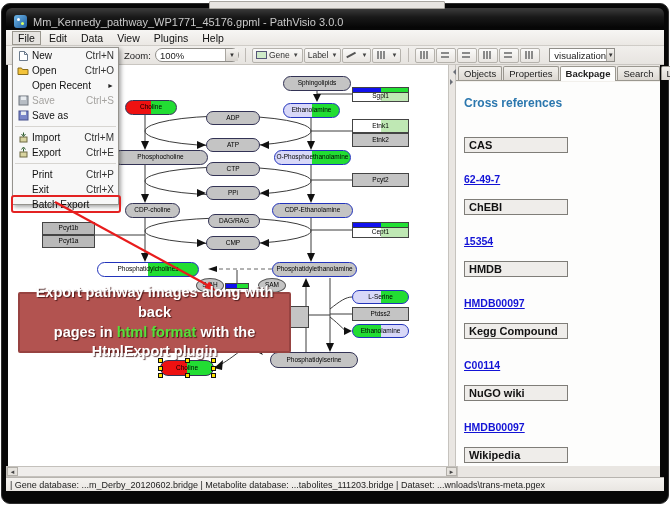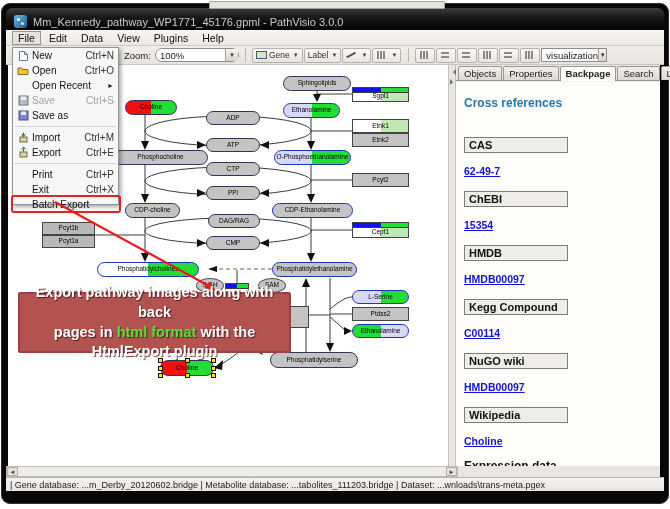--- a/index.html
+++ b/index.html
@@ -29,21 +29,21 @@
   .divider{left:448px;top:65px;width:8px;height:401px;background:#e9e6e2;border-left:1px solid #c6c3be;border-right:1px solid #c6c3be;}
   .div-arrow{position:absolute;left:1px;width:0;height:0;border:3px solid transparent;}
   .div-arrow.l{top:4px;border-right-color:#6b6f77;}
   .div-arrow.r{top:14px;border-left-color:#6b6f77;}
   .panel{left:456px;top:65px;width:204px;height:401px;background:#f2f0ec;}
   .tabbar{position:absolute;left:0;top:0;width:204px;height:16px;display:flex;align-items:flex-end;padding-left:2px;border-bottom:1px solid #9a978f;background:#e9e6e2;}
   .tab{font-size:9.5px;color:#222;border:1px solid #9a978f;border-bottom:none;background:linear-gradient(#f2f0ec,#dcd8d2);padding:1px 5px 1px 5px;margin-right:1px;border-radius:2px 2px 0 0;}
   .tab.active{background:#fdfdfc;padding-bottom:2px;position:relative;top:1px;font-weight:bold;}
   .panel-content{position:absolute;left:0;top:17px;width:204px;height:384px;background:#fdfdfc;padding:14px 10px 0 8px;overflow:hidden;}
   .bp-heading{color:#2b77ae;font-weight:bold;font-size:12px;margin-bottom:25px;}
-  .bp-header{border:1px solid #7f7d78;background:#efedea;font-weight:bold;font-size:11px;color:#111;padding:1px 4px;min-width:104px;display:inline-block;margin-bottom:12px;}
+  .bp-header{border:1px solid #7f7d78;background:#efedea;font-weight:bold;font-size:11px;color:#111;padding:1px 4px;min-width:104px;display:inline-block;margin-bottom:20px;}
   .bp-section{margin-bottom:12px;}
   .bp-link{display:block;color:#1313d6;font-size:10.5px;font-weight:bold;text-decoration:underline;}
   .bp-value{font-size:10.5px;color:#111;}
   .bp-footer{font-weight:bold;font-size:12px;color:#111;margin-top:4px;}
   .hscroll{left:6px;top:466px;width:452px;height:11px;background:#efedeb;border:1px solid #c4c1bc;display:flex;}
   .hs-btn{width:11px;height:9px;background:#e5e2dd;border:1px solid #b2afa9;font-size:6px;display:flex;align-items:center;justify-content:center;color:#444;}
   .hs-thumb{position:absolute;left:209px;top:1px;width:236px;height:8px;background:#e8e5e1;border:1px solid #a9a6a0;border-radius:1px;}
   .scroll-gap{left:458px;top:466px;width:202px;height:11px;background:#e9e6e2;}
   .statusbar{left:6px;top:477px;width:658px;height:14px;background:linear-gradient(#f4f2ef,#e9e6e2);border-top:1px solid #b7b4af;font-size:9px;color:#222;display:flex;align-items:center;padding-left:4px;white-space:nowrap;overflow:hidden;}
   
@@ -124,21 +124,21 @@
       </span>
     <span class="tb-btn">
         <span class="tb-glyph bars2"></span>
       </span>
     <span class="tb-btn">
         <span class="tb-glyph bars"></span>
       </span>
     <span class="tb-btn">
         <span class="tb-glyph bars2"></span>
       </span>
-    <span class="combo" style="width:66px;">
+    <span class="combo" style="width:66px;margin-left:8px;">
       <span>visualization</span>
       <span class="caret">▼</span>
     </span>
   </div>
 
   <div class="abs canvas" id="canvas">
     <svg class="abs" style="left:0;top:0;" width="440" height="401" viewBox="0 0 440 401">
       <g fill="none" stroke="#3c3c3c" stroke-width="1">
         <ellipse cx="220" cy="66" rx="83" ry="15"></ellipse>
         <ellipse cx="220" cy="116" rx="83" ry="14"></ellipse>

